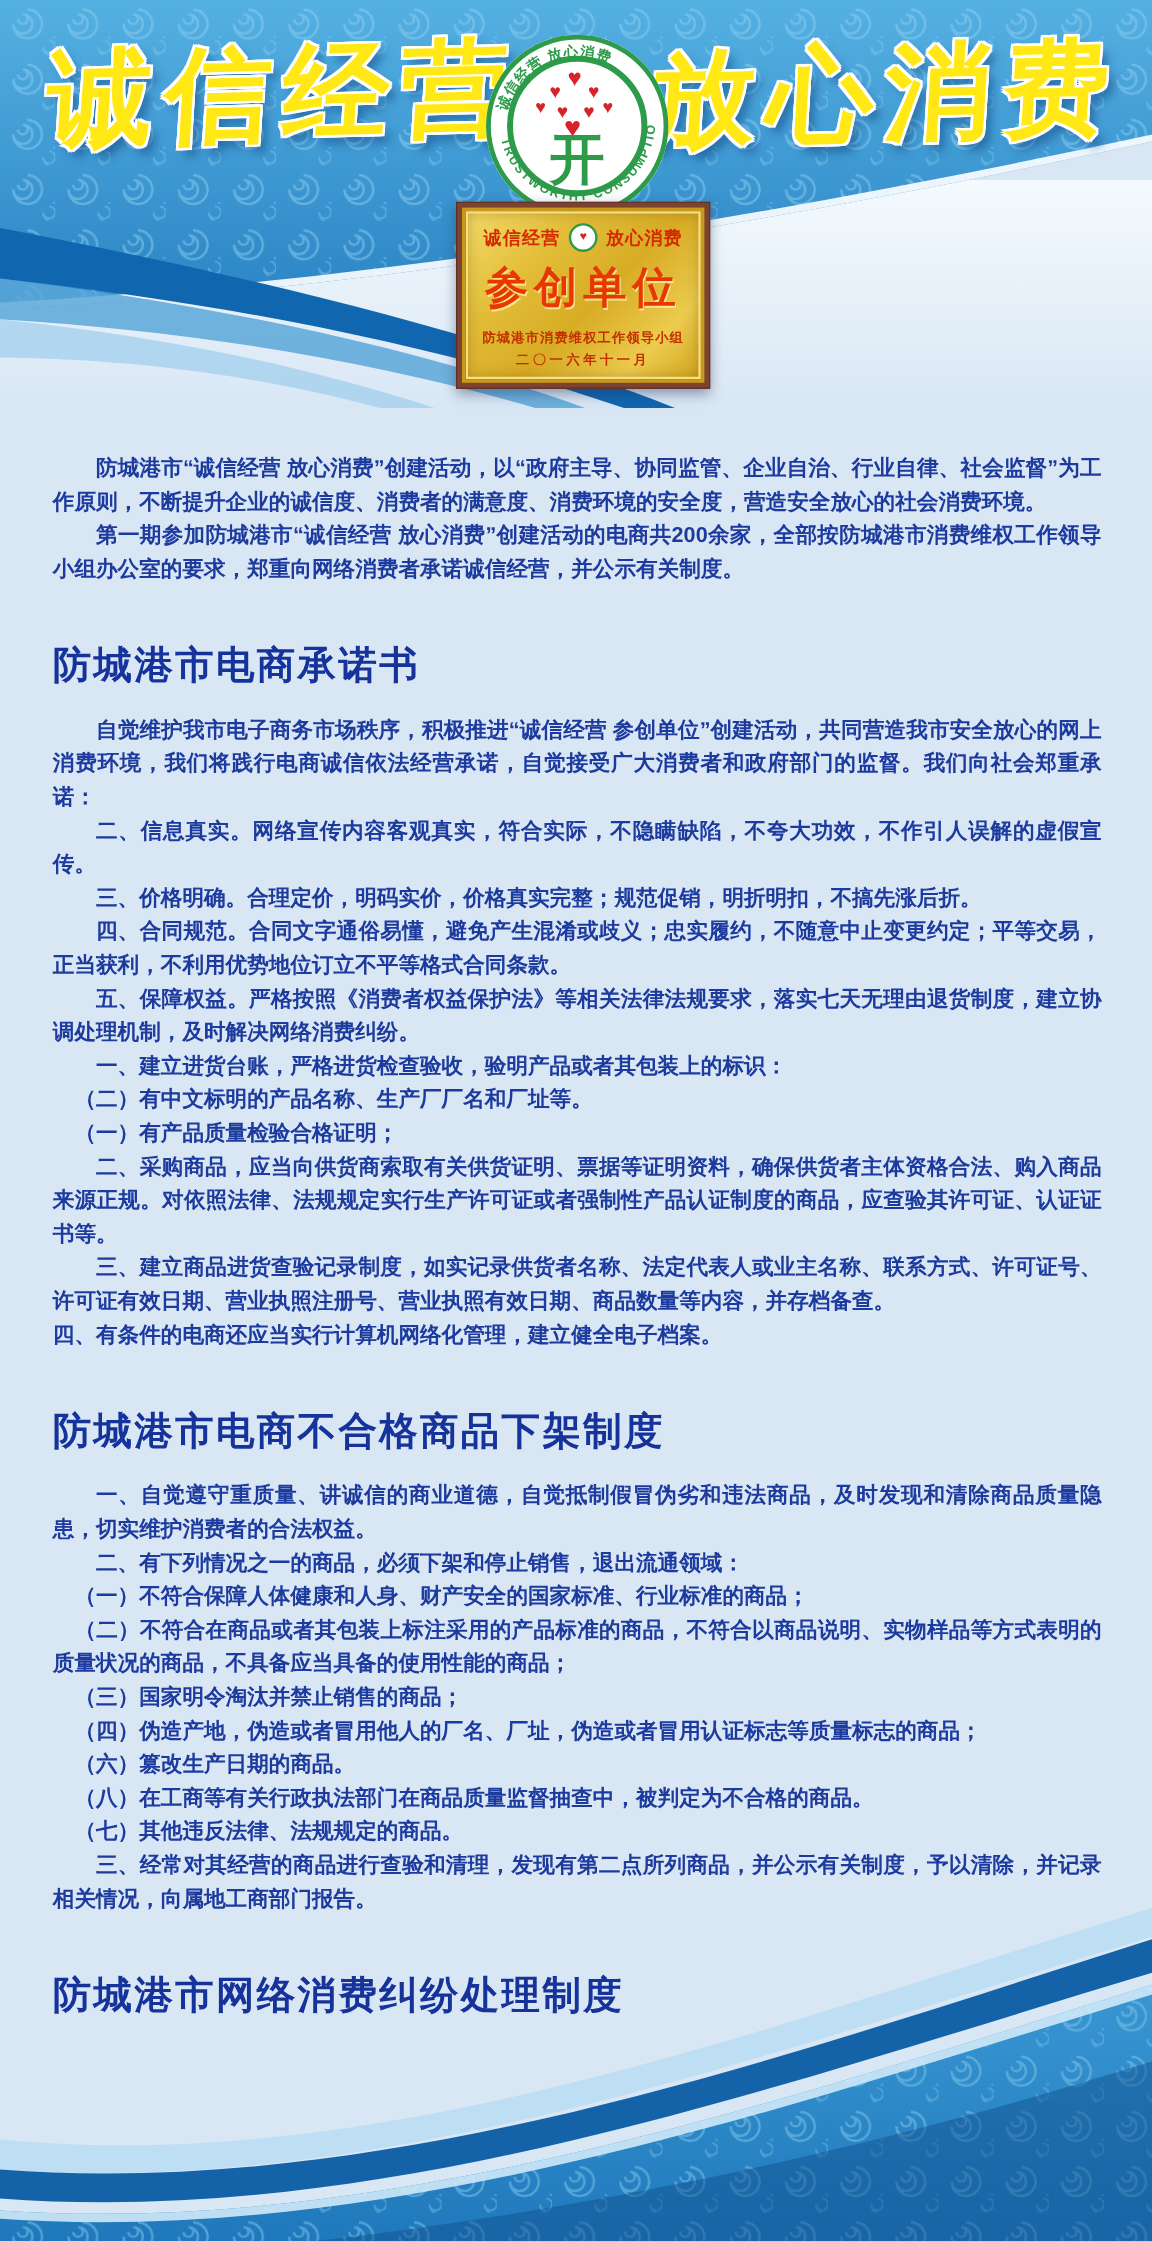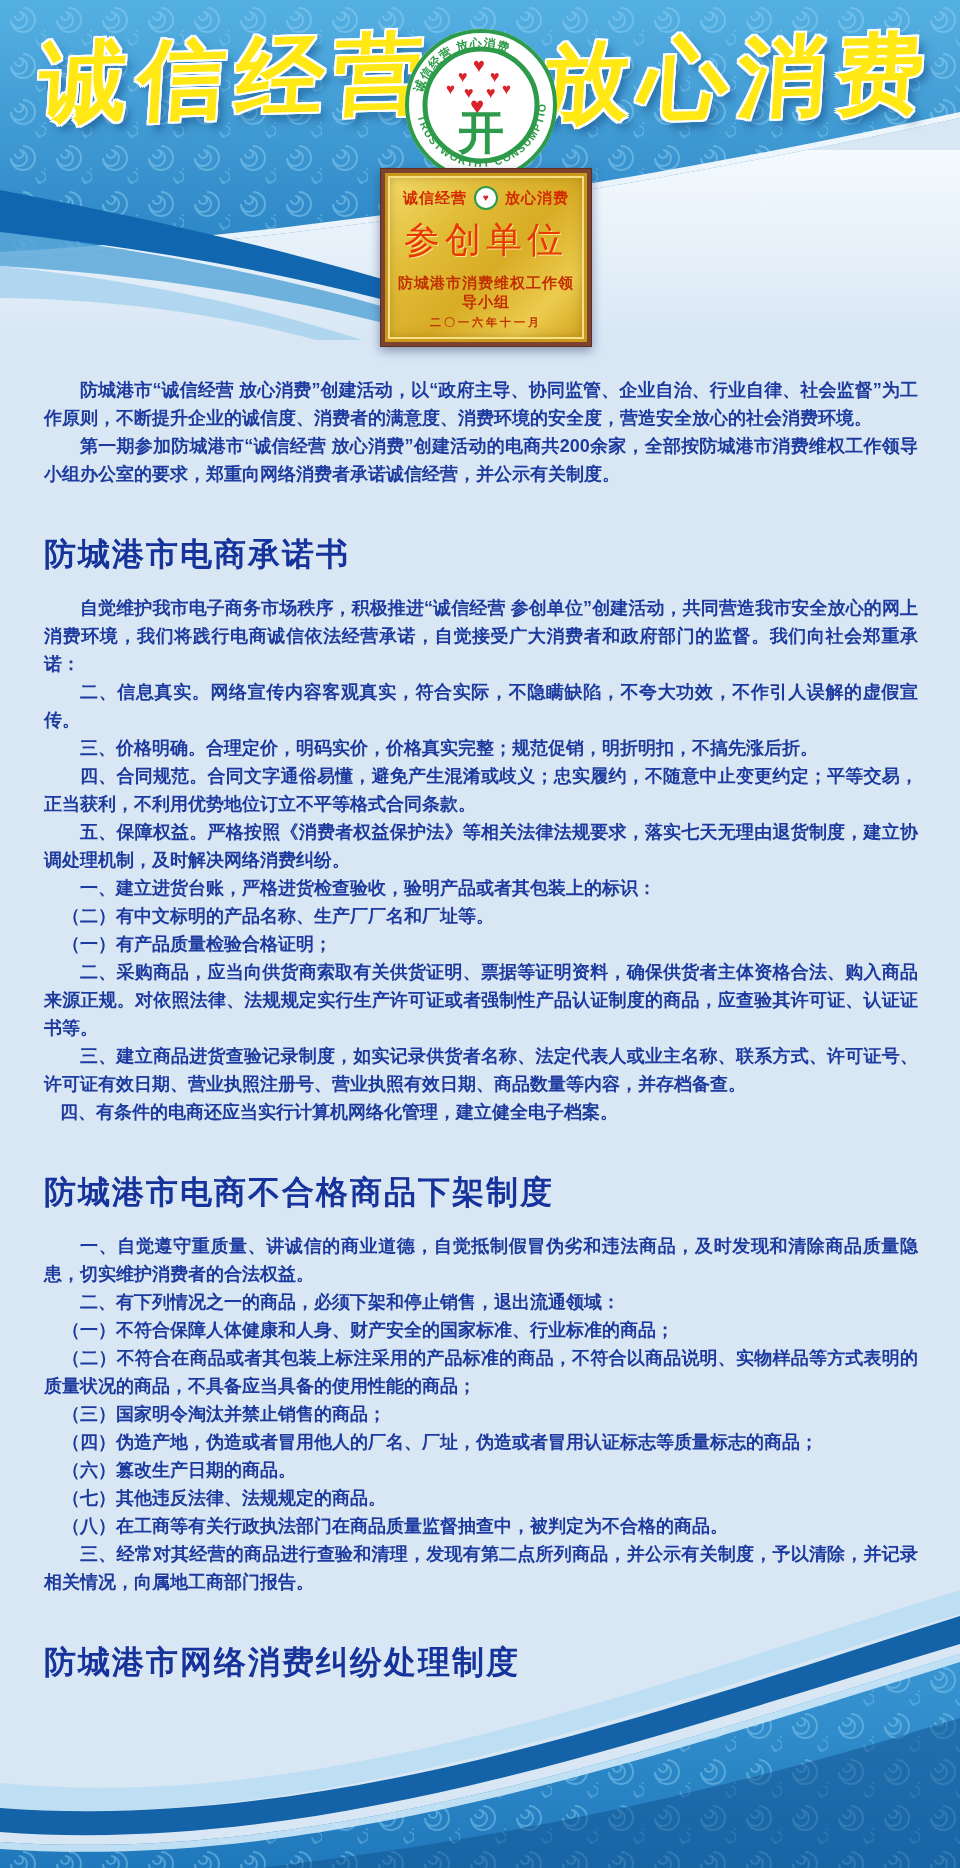--- a/index.html
+++ b/index.html
@@ -37,34 +37,34 @@
   }
   .plaque-top{display:flex;align-items:center;justify-content:center;gap:7px;}
   .plaque-top .ptxt{font-size:15px;font-weight:bold;color:#d42a00;letter-spacing:1px;}
   .mini-logo{
     width:24px;height:24px;border-radius:50%;background:#fff;
     border:2px solid #2d9b4a;box-sizing:border-box;
     display:flex;align-items:center;justify-content:center;
     font-size:10px;color:#d8232a;line-height:1;
   }
   .plaque-title{
-    margin-top:6px;font-size:36px;font-weight:normal;color:#e83800;
+    margin-top:6px;font-size:36px;font-weight:bold;color:#e83800;
     letter-spacing:5px;text-shadow:1px 1px 0 rgba(255,240,170,.8);
   }
-  .plaque-issuer{margin-top:9px;font-size:15px;color:#c23000;font-weight:bold;letter-spacing:1px;}
+  .plaque-issuer{margin-top:9px;font-size:11px;color:#c23000;font-weight:bold;letter-spacing:1px;}
   .plaque-date{margin-top:3px;font-size:11px;color:#c23000;font-weight:bold;letter-spacing:3px;}
   
   .content{
     position:absolute;left:44px;top:376px;width:874px;z-index:2;
     color:#1d3b9e;font-size:18px;line-height:28px;
     font-weight:bold;text-align:justify;
   }
   .content p{margin:0;text-indent:2em;}
   .content p.ind1{text-indent:1em;}
-  .content p.ind0{text-indent:0;margin-left:16px;}
+  .content p.ind0{text-indent:0;}
   .section{margin-top:0;}
   .section-title{
     font-size:32px;font-weight:bold;color:#16339b;
     letter-spacing:2px;margin:52px 0 26px;text-indent:0;
   }
   .section:first-of-type .section-title{margin-top:44px;}
   
   .footer-svg{position:absolute;bottom:0;left:0;z-index:1;pointer-events:none;}
 </style>
 </head>
@@ -166,22 +166,22 @@
 
   <div class="section">
     <h2 class="section-title">防城港市电商不合格商品下架制度</h2>
     <p>一、自觉遵守重质量、讲诚信的商业道德，自觉抵制假冒伪劣和违法商品，及时发现和清除商品质量隐患，切实维护消费者的合法权益。</p>
     <p>二、有下列情况之一的商品，必须下架和停止销售，退出流通领域：</p>
     <p class="ind1">（一）不符合保障人体健康和人身、财产安全的国家标准、行业标准的商品；</p>
     <p class="ind1">（二）不符合在商品或者其包装上标注采用的产品标准的商品，不符合以商品说明、实物样品等方式表明的质量状况的商品，不具备应当具备的使用性能的商品；</p>
     <p class="ind1">（三）国家明令淘汰并禁止销售的商品；</p>
     <p class="ind1">（四）伪造产地，伪造或者冒用他人的厂名、厂址，伪造或者冒用认证标志等质量标志的商品；</p>
     <p class="ind1">（六）篡改生产日期的商品。</p>
+    <p class="ind1">（八）在工商等有关行政执法部门在商品质量监督抽查中，被判定为不合格的商品。</p>
     <p class="ind1">（七）其他违反法律、法规规定的商品。</p>
-    <p class="ind1">（八）在工商等有关行政执法部门在商品质量监督抽查中，被判定为不合格的商品。</p>
     <p>三、经常对其经营的商品进行查验和清理，发现有第二点所列商品，并公示有关制度，予以清除，并记录相关情况，向属地工商部门报告。</p>
   </div>
 
   <div class="section">
     <h2 class="section-title">防城港市网络消费纠纷处理制度</h2>
 
   </div>
 
 </div>
 

